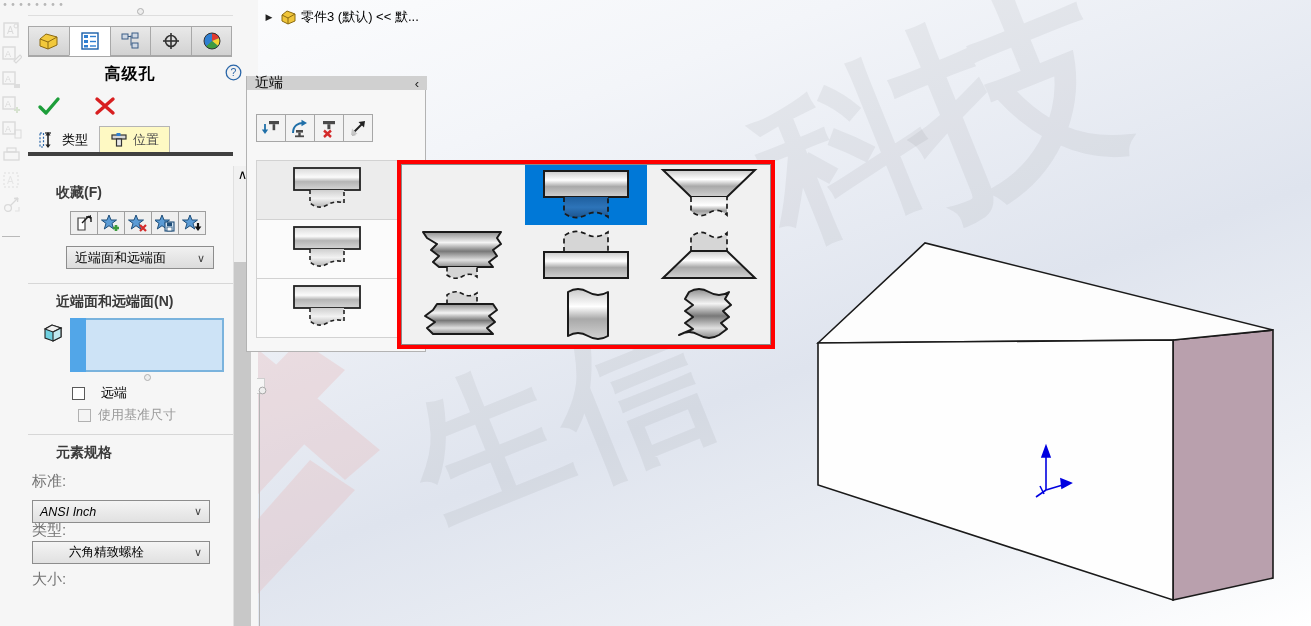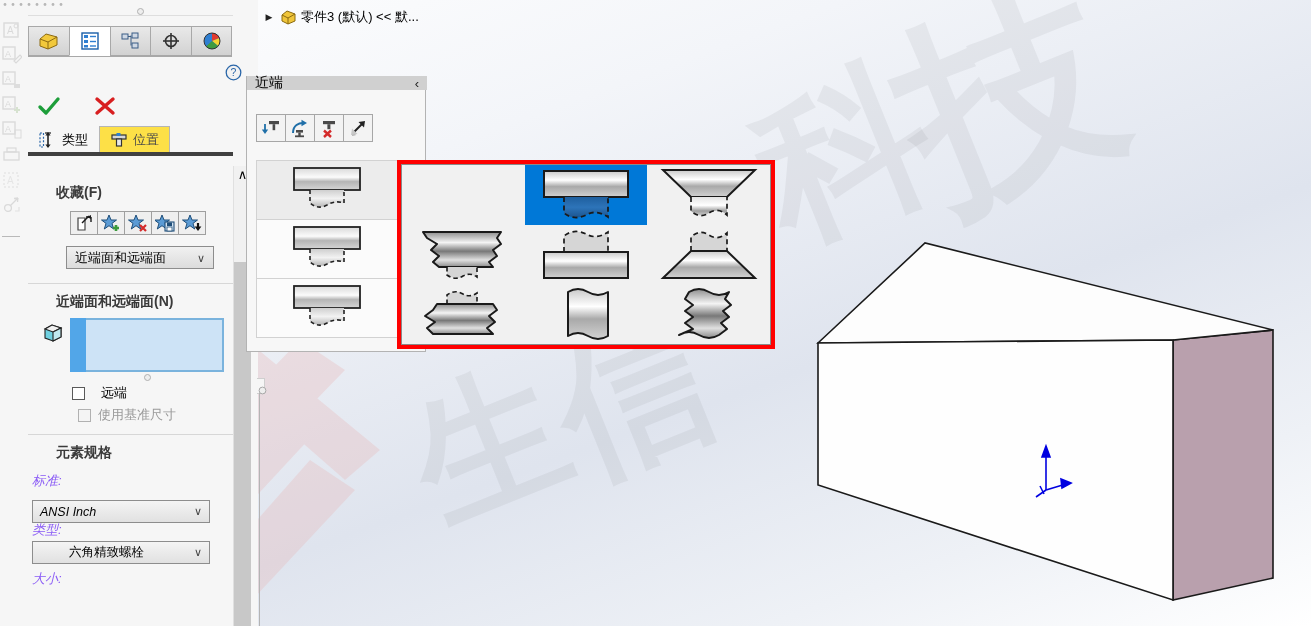--- a/index.html
+++ b/index.html
@@ -70,21 +70,21 @@
 
   #pm-actions { position: absolute; left: 30px; top: 94px; width: 120px; height: 26px; }
   #btn-ok { position: absolute; left: 6px; top: 0; width: 26px; height: 24px; }
   #btn-cancel { position: absolute; left: 62px; top: 0; width: 26px; height: 24px; }
 
   #pm-sub-tabs { position: absolute; left: 28px; top: 129px; width: 205px; height: 27px;
                  border-bottom: 4px solid #404040; display: flex; align-items: flex-end; }
   .sub-tab { height: 26px; display: flex; align-items: center; gap: 5px; padding: 0 10px;
              font-size: 13px; border: 1px solid transparent; border-bottom: none; }
   .sub-tab.active { background: #f6f6f6; border-color: transparent; font-weight: normal; color:#000; }
-  .sub-tab.inactive { background: #fde047; border: 1px solid #b5b5b5; border-bottom: none; color: #4a4a4a; }
+  .sub-tab.inactive { background: #fef9c3; border: 1px solid #b5b5b5; border-bottom: none; color: #4a4a4a; }
 
   
   #pm-scroll { position: absolute; left: 28px; top: 166px; width: 205px; height: 460px; }
   .sec-h { display: flex; align-items: center; justify-content: space-between;
            font-size: 14px; font-weight: bold; color: #3a3a3a; margin-left: 24px; }
   .sec-h .chev { color: #555; font-size: 12px; }
   .hr { height: 1px; background: #d7d7d7; }
 
   #fav-title { position: absolute; left: 4px; top: 18px; width: 196px; }
   #fav-btns { position: absolute; left: 42px; top: 45px; display: flex; }
@@ -105,21 +105,21 @@
                background: #52a6e8; }
   #nf-handle { position: absolute; left: 116px; top: 208px; width: 7px; height: 7px;
                border-radius: 50%; border: 1px solid #b0b0b0; background: #eee; }
   #cb-far { position: absolute; left: 44px; top: 218px; display: flex; align-items: center; gap: 16px; }
   #cb-base { position: absolute; left: 50px; top: 240px; display: flex; align-items: center; gap: 7px; color: #9a9a9a; }
   .cbox { width: 13px; height: 13px; border: 1px solid #5a5a5a; background: #fff; }
   .cbox.dim { border-color: #b1b1b1; background: #f4f4f4; }
 
   #hr2 { position: absolute; left: 0; top: 268px; width: 205px; }
   #es-title { position: absolute; left: 4px; top: 278px; width: 196px; }
-  .fld-label { position: absolute; font-size: 13px; color: #8b5cf6; font-style: italic; }
+  .fld-label { position: absolute; font-size: 15px; color: #737373; }
   .combo { position: absolute; width: 178px; height: 23px; border: 1px solid #8d8d8d;
            background: linear-gradient(180deg,#f4f4f4,#e1e1e1);
            display: flex; align-items: center; padding-left: 7px; font-size: 12.5px; }
   .combo .caret { position: absolute; right: 7px; top: 4px; font-size: 11px; color: #444; }
   #lbl-std { left: 4px; top: 306px; }
   #cmb-std { left: 4px; top: 334px; font-style: italic; }
   #lbl-type { left: 4px; top: 355px; }
   #cmb-type { left: 4px; top: 375px; padding-left: 36px; }
   #lbl-size { left: 4px; top: 404px; font-weight: normal; }
 
@@ -356,20 +356,21 @@
           <circle cx="11" cy="10" r="8" fill="#2f7fd1"></circle>
           <path d="M11 10 L11 2 A8 8 0 0 1 18.5 7 Z" fill="#e03a2f"></path>
           <path d="M11 10 L18.5 7 A8 8 0 0 1 17 15 Z" fill="#f4d432"></path>
           <path d="M11 10 L17 15 A8 8 0 0 1 5 15.5 Z" fill="#3f9b40"></path>
           <circle cx="11" cy="10" r="8" fill="none" stroke="#333" stroke-width="1"></circle>
         </svg>
       </span>
     </div>
   </div>
 
+  <div id="pm-title">高级孔</div>
   <span id="pm-help">
     <svg width="17" height="17" viewBox="0 0 17 17">
       <circle cx="8.5" cy="8.5" r="7.3" fill="#f2f2f2" stroke="#2a66a8" stroke-width="1.3"></circle>
       <text x="8.5" y="12.3" font-size="10.5" text-anchor="middle" fill="#2a66a8" font-family="Liberation Sans, sans-serif">?</text>
     </svg>
   </span>
 
   <div id="pm-actions">
     <span id="btn-ok">
       <svg width="26" height="24" viewBox="0 0 26 24">

